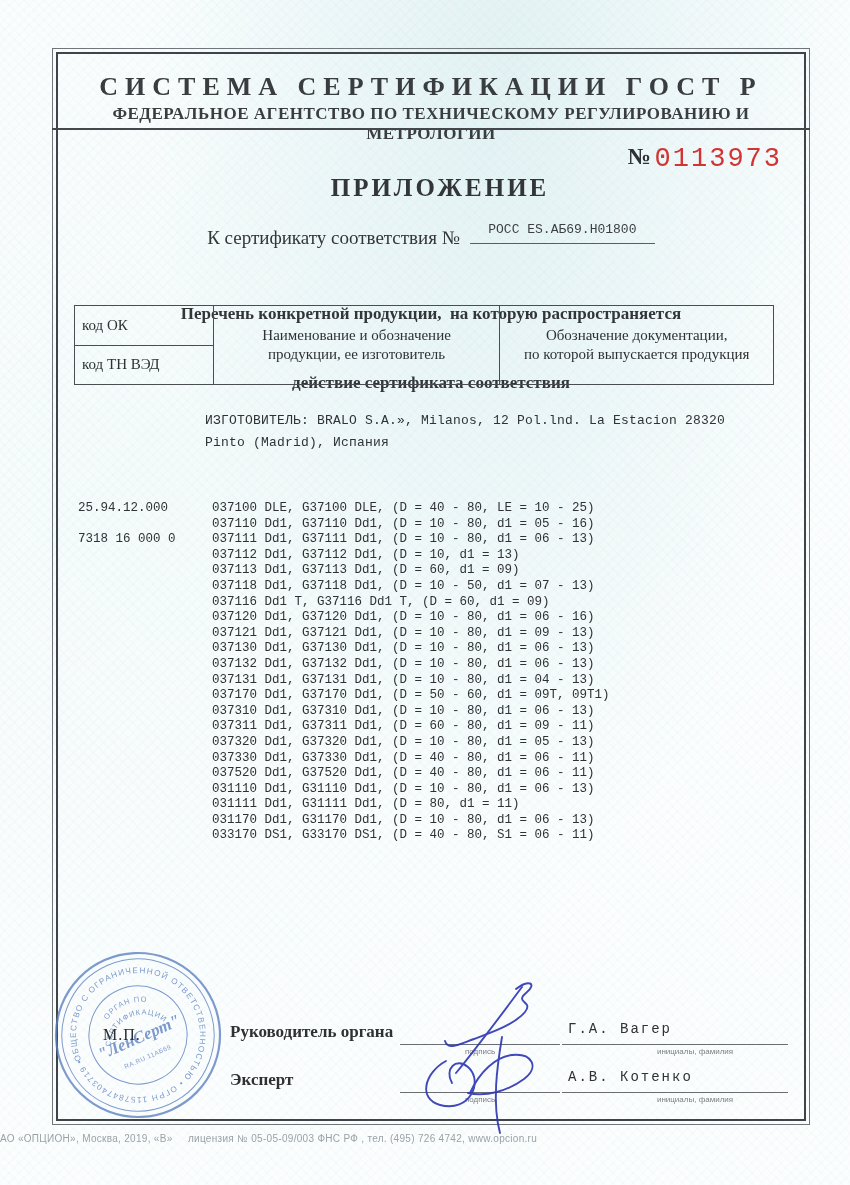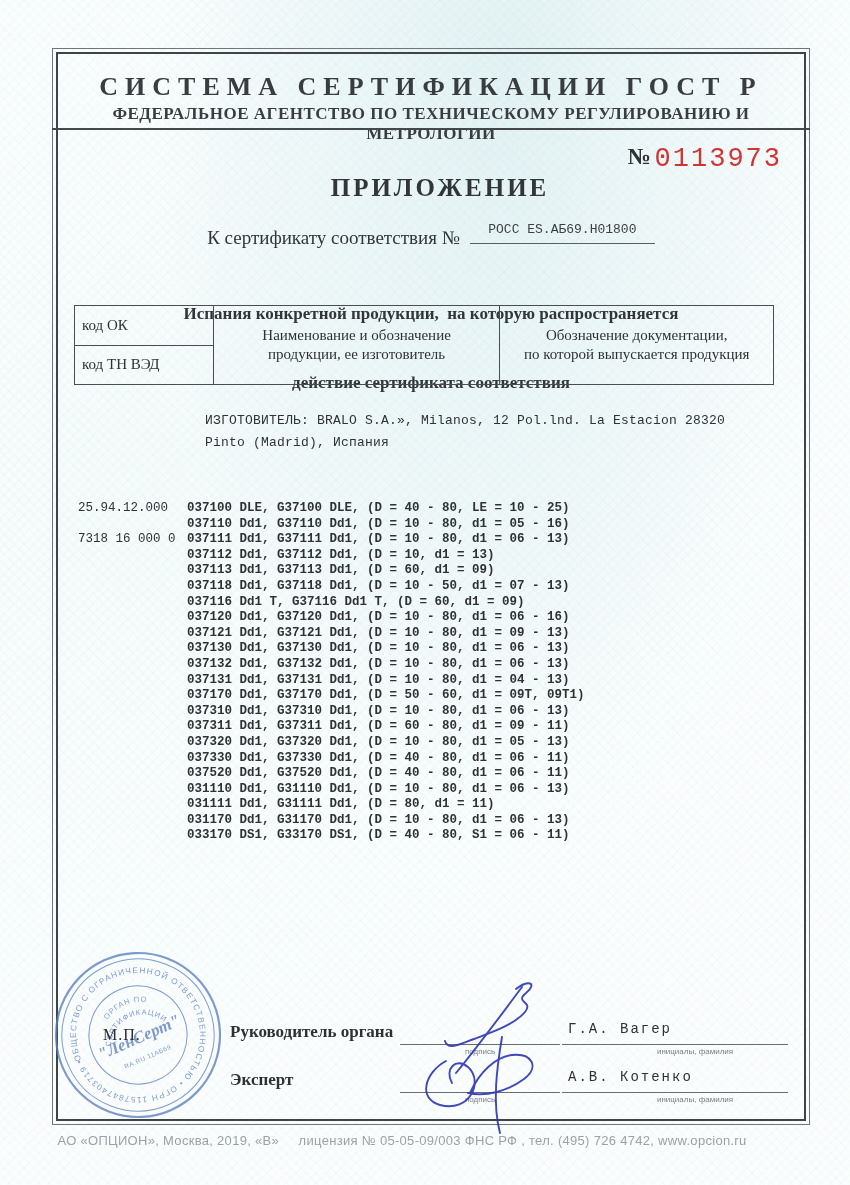--- a/index.html
+++ b/index.html
@@ -54,21 +54,21 @@
   td.c3 { width:274px; text-align:center; vertical-align:middle; line-height:19px; }
 
   .mono { font-family:"Liberation Mono","DejaVu Sans Mono",monospace; }
 
   .manufacturer { left:205px; top:410px; width:535px; font-size:13px; line-height:22px;
            color:#303336; letter-spacing:0.2px; }
 
   .code-ok     { left:78px; top:501px; font-size:12.5px; color:#303336; }
   .code-tnved  { left:78px; top:532px; font-size:12.5px; color:#303336; }
 
-  .products { left:187px; top:501px; width:460px;font-weight:bold; }
+  .products { left:212px; top:501px; width:460px; }
   .products .pline { font-size:12.5px; line-height:15.6px; color:#2f3235; white-space:pre; }
 
   
   .stamp { left:48px; top:945px; width:180px; height:180px; opacity:0.78; }
   .mp-label { left:103px; top:1026px; font-size:16px; color:#2b2d2f; letter-spacing:1px; }
 
   .sig-label1 { left:230px; top:1022px; font-size:17px; font-weight:bold; color:#2f3133; }
   .sig-label2 { left:230px; top:1070px; font-size:17px; font-weight:bold; color:#2f3133; }
 
   .sig-line1 { left:400px; top:1044px; width:160px; border-top:1px solid #6a6e72; height:0; }
@@ -79,23 +79,23 @@
 
   .sig-name1 { left:568px; top:1021px; font-size:14px; letter-spacing:2px; color:#2f3235; }
   .sig-name2 { left:568px; top:1069px; font-size:14px; letter-spacing:2px; color:#2f3235;font-family:Liberation Mono, monospace; }
   .name-line1 { left:562px; top:1044px; width:226px; border-top:1px solid #6a6e72; height:0; }
   .name-line2 { left:562px; top:1092px; width:226px; border-top:1px solid #6a6e72; height:0; }
   .cap-name1 { left:600px; top:1047px; width:190px; text-align:center; }
   .cap-name2 { left:600px; top:1095px; width:190px; text-align:center; }
 
   .hand-sign { left:398px; top:975px; width:180px; height:165px; }
 
-  .footer { left:0; top:1133px; width:804px; text-align:center;
+  .footer { left:0; top:1133px; width:804px; text-align:left;
             font-family:"Liberation Sans","DejaVu Sans",sans-serif;
-            font-size:13px; color:#9aa2a6; letter-spacing:0.3px; white-space:pre; }
+            font-size:10px; color:#9aa2a6; letter-spacing:0.3px; white-space:pre; }
 </style>
 </head>
 <body>
 
 <div class="page">
 
   <div class="frame-outer">
     <div class="frame-inner"></div>
   </div>
 
@@ -108,21 +108,21 @@
     <span class="ndigits" id="number-digits" style="color: rgb(210, 51, 51);">0113973</span>
   </div>
 
   <div class="abs title">ПРИЛОЖЕНИЕ</div>
 
   <div class="abs cert-line">
     <span class="lbl">К сертификату соответствия №</span><span class="val-wrap"><span class="val">РОСС ES.АБ69.Н01800</span></span>
   </div>
 
   <div class="abs subtitle">
-    <div>Испания конкретной продукции,  на которую распространяется</div>
+    <div>Перечень конкретной продукции,  на которую распространяется</div>
     <div>действие сертификата соответствия</div>
   </div>
 
   <table class="spec">
     <tbody>
         <tr>
       <td class="c1">код ОК</td>
       <td class="c2" rowspan="2">
         <div>Наименование и обозначение</div>
         <div>продукции, ее изготовитель</div>

